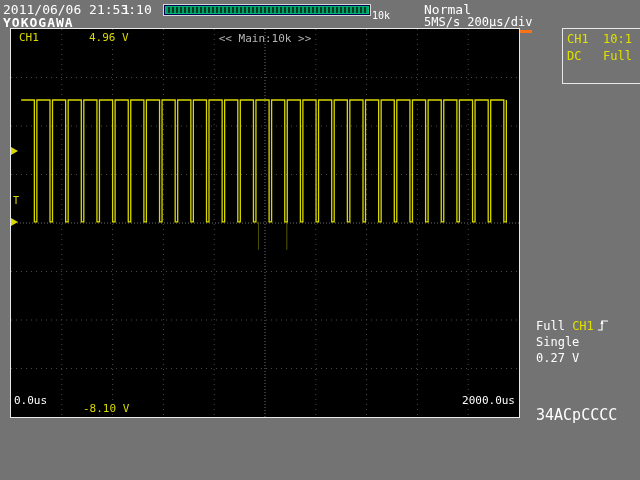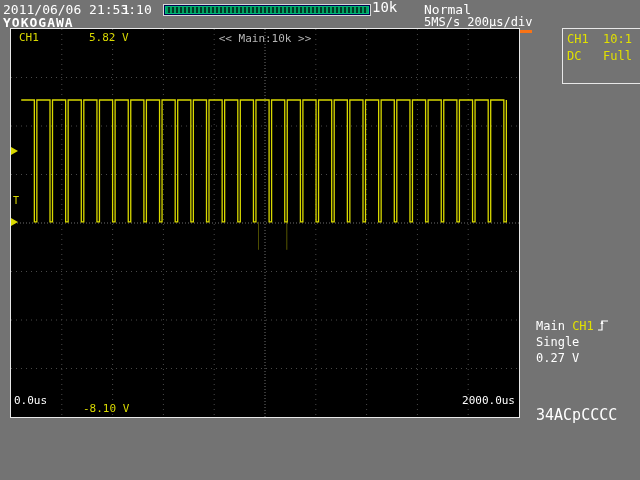--- a/index.html
+++ b/index.html
@@ -9,21 +9,21 @@
     font-family:"DejaVu Sans Mono",monospace;color:#fff;
   }
   .t{position:absolute;white-space:pre;line-height:1;}
   .datetime{left:3px;top:3px;font-size:13px;}
   .acq{left:122px;top:3px;font-size:13px;}
   .membar{position:absolute;left:163px;top:4px;width:206px;height:10px;
     border:1px solid #d8d8d8;background:#000050;}
   .membar-fill{position:absolute;left:1px;top:1px;right:1px;bottom:1px;
     border:1px solid #00b878;
     background:repeating-linear-gradient(90deg,#00a060 0 2px,#003828 2px 4px);}
-  .memlabel{left:372px;top:0;font-size:14px;}
+  .memlabel{left:372px;top:11px;font-size:10px;}
   .mode{left:424px;top:3px;font-size:13px;}
   .brand{left:3px;top:16px;font-size:13px;font-weight:bold;letter-spacing:1px;}
   .srate{left:424px;top:16px;font-size:12px;border-bottom:3px solid #f97316;padding-bottom:2px;}
 
   .screen{position:absolute;left:10px;top:28px;width:508px;height:388px;
     background:#000;border:1px solid #e8e8e8;}
   .screen svg{position:absolute;left:0;top:0;}
   .s-ch{left:8px;top:3px;font-size:11px;color:#d9d900;}
   .s-val{left:78px;top:3px;font-size:11px;color:#d9d900;}
   .s-main{left:50%;transform:translateX(-50%);top:4px;font-size:11px;color:#b4b4b4;}
@@ -82,37 +82,37 @@
         <line x1="0" y1="145.5" x2="508" y2="145.5" stroke="#484848" stroke-width="1" stroke-dasharray="1 4"></line>
         <line x1="0" y1="194" x2="508" y2="194" stroke="#6e6e6e" stroke-width="1" stroke-dasharray="1 2"></line>
         <line x1="0" y1="242.5" x2="508" y2="242.5" stroke="#484848" stroke-width="1" stroke-dasharray="1 4"></line>
         <line x1="0" y1="291" x2="508" y2="291" stroke="#484848" stroke-width="1" stroke-dasharray="1 4"></line>
         <line x1="0" y1="339.5" x2="508" y2="339.5" stroke="#484848" stroke-width="1" stroke-dasharray="1 4"></line>
         <path d="M10.2,71.0h13.15V192.8h2.50V71.0h13.15V192.8h2.50V71.0h13.15V192.8h2.50V71.0h13.15V192.8h2.50V71.0h13.15V192.8h2.50V71.0h13.15V192.8h2.50V71.0h13.15V192.8h2.50V71.0h13.15V192.8h2.50V71.0h13.15V192.8h2.50V71.0h13.15V192.8h2.50V71.0h13.15V192.8h2.50V71.0h13.15V192.8h2.50V71.0h13.15V192.8h2.50V71.0h13.15V192.8h2.50V71.0h13.15V192.8h2.50V71.0h13.15V192.8h2.50V71.0h13.15V192.8h2.50V71.0h13.15V192.8h2.50V71.0h13.15V192.8h2.50V71.0h13.15V192.8h2.50V71.0h13.15V192.8h2.50V71.0h13.15V192.8h2.50V71.0h13.15V192.8h2.50V71.0h13.15V192.8h2.50V71.0h13.15V192.8h2.50V71.0h13.15V192.8h2.50V71.0h13.15V192.8h2.50V71.0h13.15V192.8h2.50V71.0h13.15V192.8h2.50V71.0h13.15V192.8h2.50V71.0h13.15V192.8h2.50V71.0" fill="none" stroke="#d9d900" stroke-width="1.3"></path>
         <line x1="247.4" y1="192.8" x2="247.4" y2="220.8" stroke="#d9d900" stroke-width="0.8" opacity="0.5"></line>
         <line x1="275.8" y1="192.8" x2="275.8" y2="220.8" stroke="#d9d900" stroke-width="0.8" opacity="0.5"></line>
       </svg>
     <span class="t s-ch">CH1</span>
-    <span class="t s-val">5.82 V</span>
+    <span class="t s-val">4.96 V</span>
     <span class="t s-main">&lt;&lt; Main:10k &gt;&gt;</span>
     <span class="t s-tleft">0.0us</span>
     <span class="t s-level">-8.10 V</span>
     <span class="t s-tright">2000.0us</span>
     <span class="marker-mid"></span>
     <span class="marker-t">T</span>
     <span class="marker-zero"></span>
   </div>
 
   <div class="chpanel">
     <div>CH1  10:1</div>
     <div>DC   Full</div>
   </div>
 
   <div class="trigpanel">
-    <div class="row"><span>Main</span> <span class="trig-src">CH1</span><svg class="edge-ic" width="12" height="14" viewBox="0 0 12 14">
+    <div class="row"><span>Full</span> <span class="trig-src">CH1</span><svg class="edge-ic" width="12" height="14" viewBox="0 0 12 14">
           <polyline points="1,12 5,12 5,3 11,3" fill="none" stroke="#ffffff" stroke-width="1.2"></polyline>
           <polygon points="3.4,6 6.6,6 5,2.5" fill="#ffffff"></polygon>
         </svg></div>
     <div class="row">Single</div>
     <div class="row">0.27 V</div>
   </div>
 
   <span class="t code">34ACpCCCC</span>
 </div>
 

